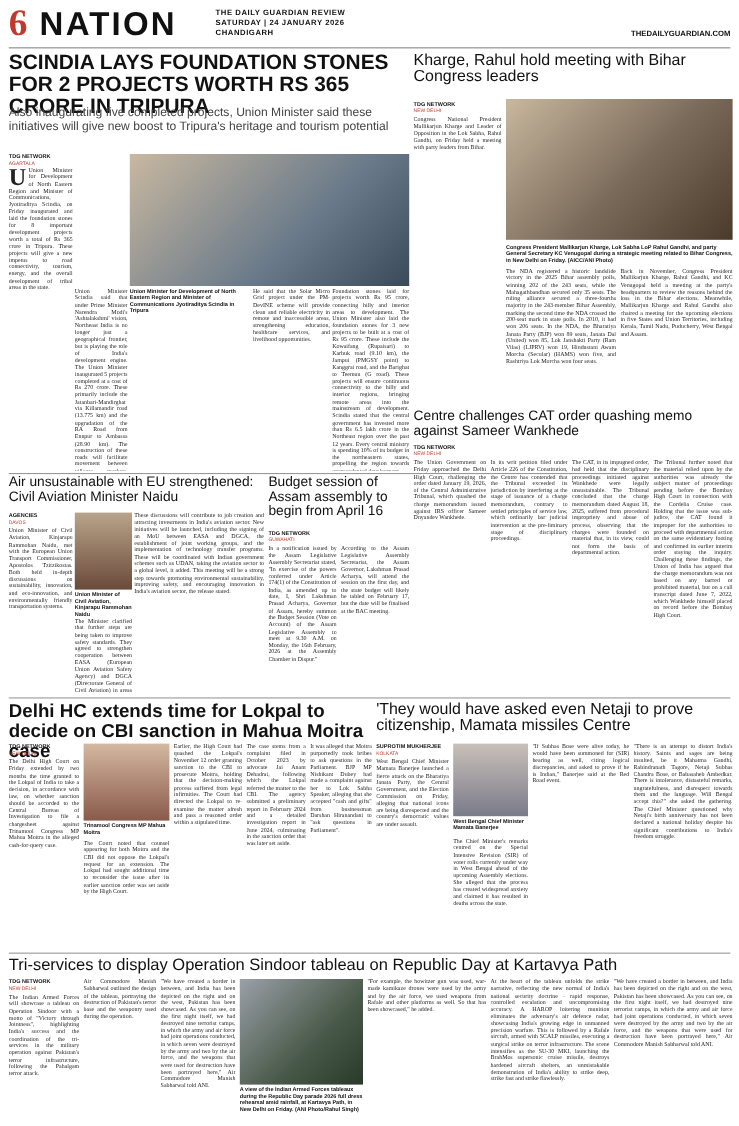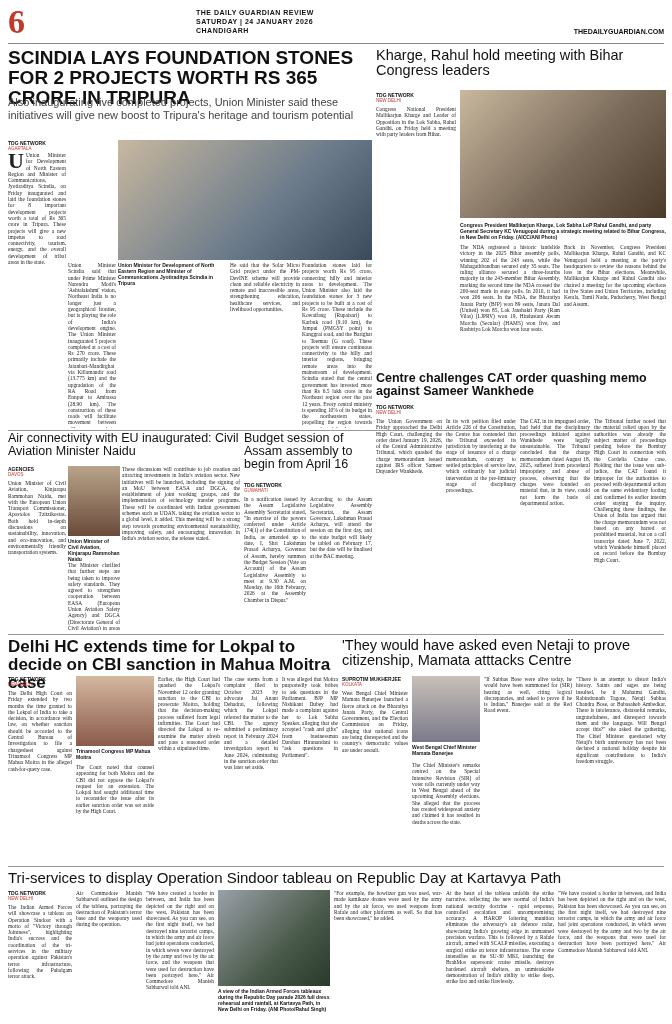--- a/index.html
+++ b/index.html
@@ -18,20 +18,21 @@
 .cap{font:bold 5px "Liberation Sans",sans-serif;line-height:6px;color:#111}
 .photo{background:#8a7a6a}
 .rule{background:#999}
 .dropcap{float:left;font:bold 22px "Liberation Serif",serif;line-height:18px;margin-right:2px}
 </style>
 </head>
 <body>
 
 <div class="abs masthead">
   <div class="abs pg">6</div>
+  <div class="abs sect">NATION</div>
   <div class="abs pub">
     <div>THE DAILY GUARDIAN REVIEW</div>
     <div>SATURDAY | 24 JANUARY 2026</div>
     <div>CHANDIGARH</div>
   </div>
   <div class="abs site">THEDAILYGUARDIAN.COM</div>
 </div>
 
 <div class="abs hl" style="left:8px;top:48px;width:366px;font-size:19px">SCINDIA LAYS FOUNDATION STONES FOR 2 PROJECTS WORTH RS 365 CRORE IN TRIPURA</div>
 <div class="abs sub" style="left:8px;top:96px;width:366px;font-size:11px;line-height:12.5px">Also inaugurating five completed projects, Union Minister said these initiatives will give new boost to Tripura's heritage and tourism potential</div>
@@ -52,40 +53,40 @@
   <div class="loc">NEW DELHI</div>
 </div>
 <div class="abs txt" style="left:376px;top:106px;width:80px;height:262px">Congress National President Mallikarjun Kharge and Leader of Opposition in the Lok Sabha, Rahul Gandhi, on Friday held a meeting with party leaders from Bihar.</div>
 <div class="abs photo" style="left:460px;top:90px;width:206px;height:128px;background:linear-gradient(135deg,#c9b89e,#7a6a5a 55%,#4a3a2a)"></div>
 <div class="abs cap" style="left:460px;top:222px;width:206px">Congress President Mallikarjun Kharge, Lok Sabha LoP Rahul Gandhi, and party General Secretary KC Venugopal during a strategic meeting related to Bihar Congress, in New Delhi on Friday. (AICC/ANI Photo)</div>
 <div class="abs txt" style="left:460px;top:244px;width:100px;height:124px">The NDA registered a historic landslide victory in the 2025 Bihar assembly polls, winning 202 of the 243 seats, while the Mahagathbandhan secured only 35 seats. The ruling alliance secured a three-fourths majority in the 243-member Bihar Assembly, marking the second time the NDA crossed the 200-seat mark in state polls. In 2010, it had won 206 seats. In the NDA, the Bharatiya Janata Party (BJP) won 89 seats, Janata Dal (United) won 85, Lok Janshakti Party (Ram Vilas) (LJPRV) won 19, Hindustani Awam Morcha (Secular) (HAMS) won five, and Rashtriya Lok Morcha won four seats.</div>
 <div class="abs txt" style="left:564px;top:244px;width:102px;height:124px">Back in November, Congress President Mallikarjun Kharge, Rahul Gandhi, and KC Venugopal held a meeting at the party's headquarters to review the reasons behind the loss in the Bihar elections. Meanwhile, Mallikarjun Kharge and Rahul Gandhi also chaired a meeting for the upcoming elections in five States and Union Territories, including Kerala, Tamil Nadu, Puducherry, West Bengal and Assam.</div>
 
 <div class="abs rule" style="left:8px;top:430px;width:656px;height:1px"></div>
 
-<div class="abs hl" style="left:8px;top:432px;width:232px;font-size:12.5px;font-weight:normal">Air connectivity with EU inaugurated: Civil Aviation Minister Naidu</div>
+<div class="abs hl" style="left:8px;top:432px;width:232px;font-size:12.5px;font-weight:normal">Air unsustainable with EU strengthened: Civil Aviation Minister Naidu</div>
 <div class="abs" style="left:8px;top:466px;width:50px">
   <div class="by">AGENCIES</div>
   <div class="loc">DAVOS</div>
 </div>
 <div class="abs txt" style="left:8px;top:480px;width:58px;height:150px">Union Minister of Civil Aviation, Kinjarapu Rammohan Naidu, met with the European Union Transport Commissioner, Apostolos Tzitzikostas. Both held in-depth discussions on sustainability, innovation, and eco-innovation, and environmentally friendly transportation systems.</div>
 <div class="abs photo" style="left:68px;top:466px;width:52px;height:70px;background:linear-gradient(#b9a48a,#6a4a3a)"></div>
 <div class="abs cap" style="left:68px;top:538px;width:52px">Union Minister of Civil Aviation, Kinjarapu Rammohan Naidu</div>
 <div class="abs txt" style="left:68px;top:562px;width:52px;height:68px">The Minister clarified that further steps are being taken to improve safety standards. They agreed to strengthen cooperation between EASA (European Union Aviation Safety Agency) and DGCA (Directorate General of Civil Aviation) in areas such as coordination, joint certification, cybersecurity, and drone regulations.</div>
 <div class="abs txt" style="left:122px;top:466px;width:118px;height:164px">These discussions will contribute to job creation and attracting investments in India's aviation sector. New initiatives will be launched, including the signing of an MoU between EASA and DGCA, the establishment of joint working groups, and the implementation of technology transfer programs. These will be coordinated with Indian government schemes such as UDAN, taking the aviation sector to a global level, it added. This meeting will be a strong step towards promoting environmental sustainability, improving safety, and encouraging innovation in India's aviation sector, the release stated.</div>
 
 <div class="abs hl" style="left:244px;top:432px;width:128px;font-size:12.5px;font-weight:normal">Budget session of Assam assembly to begin from April 16</div>
 <div class="abs" style="left:244px;top:482px;width:60px">
   <div class="by">TDG NETWORK</div>
   <div class="loc">GUWAHATI</div>
 </div>
 <div class="abs txt" style="left:244px;top:496px;width:62px;height:134px">In a notification issued by the Assam Legislative Assembly Secretariat stated, "In exercise of the powers conferred under Article 174(1) of the Constitution of India, as amended up to date, I, Shri Lakshman Prasad Acharya, Governor of Assam, hereby summon the Budget Session (Vote on Account) of the Assam Legislative Assembly to meet at 9.30 A.M. on Monday, the 16th February, 2026 at the Assembly Chamber in Dispur."</div>
 <div class="abs txt" style="left:310px;top:496px;width:62px;height:134px">According to the Assam Legislative Assembly Secretariat, the Assam Governor, Lakshman Prasad Acharya, will attend the session on the first day, and the state budget will likely be tabled on February 17, but the date will be finalised at the BAC meeting.</div>
 
-<div class="abs hl" style="left:376px;top:372px;width:290px;font-size:12.5px;font-weight:bold">Centre challenges CAT order quashing memo against Sameer Wankhede</div>
+<div class="abs hl" style="left:376px;top:372px;width:290px;font-size:12.5px;font-weight:normal">Centre challenges CAT order quashing memo against Sameer Wankhede</div>
 <div class="abs" style="left:376px;top:404px;width:60px">
   <div class="by">TDG NETWORK</div>
   <div class="loc">NEW DELHI</div>
 </div>
 <div class="abs txt" style="left:376px;top:418px;width:66px;height:212px">The Union Government on Friday approached the Delhi High Court, challenging the order dated January 19, 2026, of the Central Administrative Tribunal, which quashed the charge memorandum issued against IRS officer Sameer Dnyandev Wankhede.</div>
 <div class="abs txt" style="left:446px;top:418px;width:70px;height:212px">In its writ petition filed under Article 226 of the Constitution, the Centre has contended that the Tribunal exceeded its jurisdiction by interfering at the stage of issuance of a charge memorandum, contrary to settled principles of service law, which ordinarily bar judicial intervention at the pre-liminary stage of disciplinary proceedings.</div>
 <div class="abs txt" style="left:520px;top:418px;width:70px;height:212px">The CAT, in its impugned order, had held that the disciplinary proceedings initiated against Wankhede were legally unsustainable. The Tribunal concluded that the charge memorandum dated August 18, 2025, suffered from procedural impropriety and abuse of process, observing that the charges were founded on material that, in its view, could not form the basis of departmental action.</div>
 <div class="abs txt" style="left:594px;top:418px;width:72px;height:212px">The Tribunal further noted that the material relied upon by the authorities was already the subject matter of proceedings pending before the Bombay High Court in connection with the Cordelia Cruise case. Holding that the issue was sub-judice, the CAT found it improper for the authorities to proceed with departmental action on the same evidentiary footing and confirmed its earlier interim order staying the inquiry. Challenging these findings, the Union of India has argued that the charge memorandum was not based on any barred or prohibited material, but on a call transcript dated June 7, 2022, which Wankhede himself placed on record before the Bombay High Court.</div>
 
 <div class="abs rule" style="left:8px;top:634px;width:656px;height:1px"></div>
@@ -96,21 +97,21 @@
   <div class="loc">NEW DELHI</div>
 </div>
 <div class="abs txt" style="left:8px;top:690px;width:64px;height:172px">The Delhi High Court on Friday extended by two months the time granted to the Lokpal of India to take a decision, in accordance with law, on whether sanction should be accorded to the Central Bureau of Investigation to file a chargesheet against Trinamool Congress MP Mahua Moitra in the alleged cash-for-query case.</div>
 <div class="abs photo" style="left:76px;top:676px;width:78px;height:70px;background:linear-gradient(#d4b8a0,#8a5a4a)"></div>
 <div class="abs cap" style="left:76px;top:748px;width:78px">Trinamool Congress MP Mahua Moitra</div>
 <div class="abs txt" style="left:76px;top:764px;width:78px;height:98px">The Court noted that counsel appearing for both Moitra and the CBI did not oppose the Lokpal's request for an extension. The Lokpal had sought additional time to reconsider the issue after its earlier sanction order was set aside by the High Court.</div>
 <div class="abs txt" style="left:158px;top:676px;width:62px;height:186px">Earlier, the High Court had quashed the Lokpal's November 12 order granting sanction to the CBI to prosecute Moitra, holding that the decision-making process suffered from legal infirmities. The Court had directed the Lokpal to re-examine the matter afresh and pass a reasoned order within a stipulated time.</div>
 <div class="abs txt" style="left:224px;top:676px;width:54px;height:186px">The case stems from a complaint filed in October 2023 by advocate Jai Anant Dehadrai, following which the Lokpal referred the matter to the CBI. The agency submitted a preliminary report in February 2024 and a detailed investigation report in June 2024, culminating in the sanction order that was later set aside.</div>
 <div class="abs txt" style="left:282px;top:676px;width:56px;height:186px">It was alleged that Moitra purportedly took bribes to ask questions in the Parliament. BJP MP Nishikant Dubey had made a complaint against her to Lok Sabha Speaker, alleging that she accepted "cash and gifts" from businessman Darshan Hiranandani to "ask questions in Parliament".</div>
 
-<div class="abs hl" style="left:342px;top:638px;width:324px;font-size:14.5px;font-weight:normal">'They would have asked even Netaji to prove citizenship, Mamata atttacks Centre</div>
+<div class="abs hl" style="left:342px;top:638px;width:324px;font-size:14.5px;font-weight:normal">'They would have asked even Netaji to prove citizenship, Mamata missiles Centre</div>
 <div class="abs" style="left:342px;top:676px;width:70px">
   <div class="by">SUPROTIM MUKHERJEE</div>
   <div class="loc">KOLKATA</div>
 </div>
 <div class="abs txt" style="left:342px;top:690px;width:66px;height:172px">West Bengal Chief Minister Mamata Banerjee launched a fierce attack on the Bharatiya Janata Party, the Central Government, and the Election Commission on Friday, alleging that national icons are being disrespected and the country's democratic values are under assault.</div>
 <div class="abs photo" style="left:412px;top:676px;width:68px;height:66px;background:linear-gradient(#c8c0b8,#7a7a8a)"></div>
 <div class="abs cap" style="left:412px;top:744px;width:68px">West Bengal Chief Minister Mamata Banerjee</div>
 <div class="abs txt" style="left:412px;top:762px;width:68px;height:100px">The Chief Minister's remarks centred on the Special Intensive Revision (SIR) of voter rolls currently under way in West Bengal ahead of the upcoming Assembly elections. She alleged that the process has created widespread anxiety and claimed it has resulted in deaths across the state.</div>
 <div class="abs txt" style="left:484px;top:676px;width:88px;height:186px">"If Subhas Bose were alive today, he would have been summoned for (SIR) hearing as well, citing logical discrepancies, and asked to prove if he is Indian," Banerjee said at the Red Road event.</div>
 <div class="abs txt" style="left:576px;top:676px;width:90px;height:186px">"There is an attempt to distort India's history. Saints and sages are being insulted, be it Mahatma Gandhi, Rabindranath Tagore, Netaji Subhas Chandra Bose, or Babasaheb Ambedkar. There is intolerance, distasteful remarks, ungratefulness, and disrespect towards them and the language. Will Bengal accept this?" she asked the gathering. The Chief Minister questioned why Netaji's birth anniversary has not been declared a national holiday despite his significant contributions to India's freedom struggle.</div>

